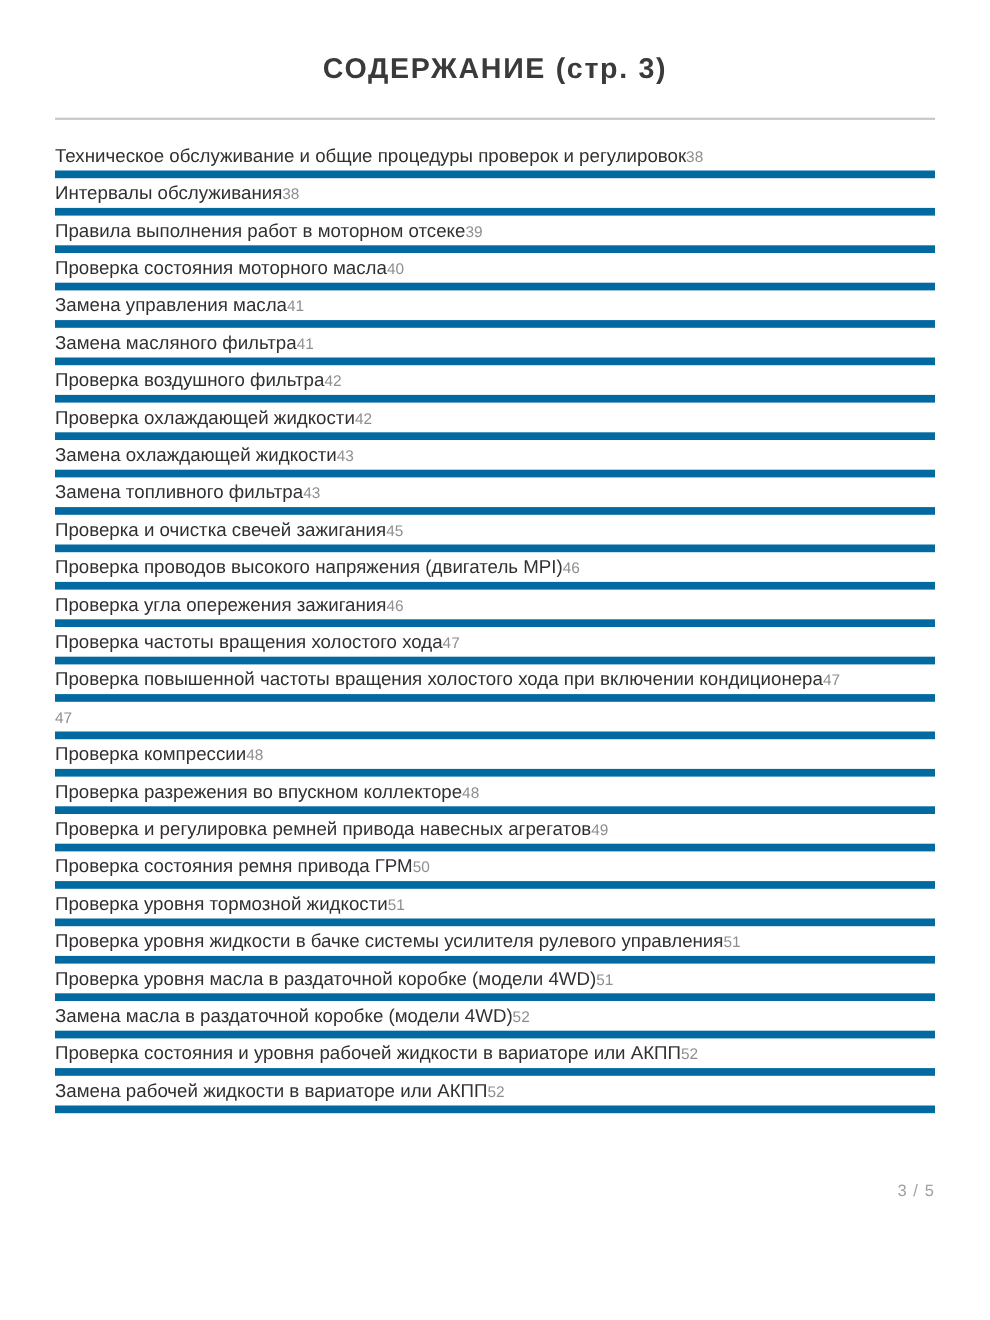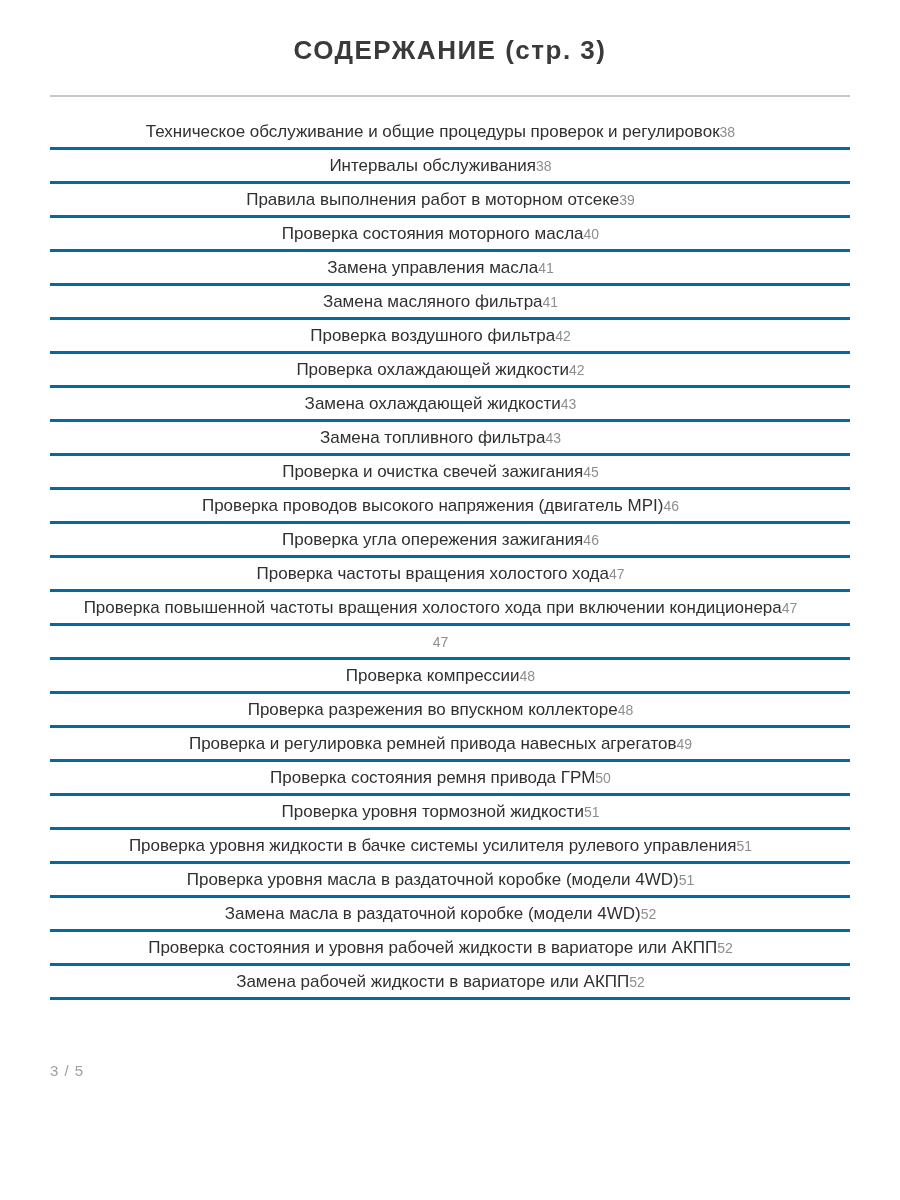--- a/index.html
+++ b/index.html
@@ -10,58 +10,58 @@
     font-family: "Liberation Sans", sans-serif;
     overflow: hidden;
   }
   .page {
     width: 900px;
     height: 1200px;
     padding: 0 50px;
     background: #ffffff;
   }
   .title {
-    margin-top: 34px;
+    margin-top: 46px;
     font-size: 26px;
     line-height: 32px;
     font-weight: 700;
     letter-spacing: 1.5px;
     color: #3a3a3a;
     text-align: center;
   }
   .divider {
     margin-top: 29px;
     height: 2px;
     background: #c8c8c8;
   }
   .toc-list {
     margin-top: 19px;
   }
   .toc-row {
     height: 34px;
     display: flex;
     align-items: center;
-    justify-content: center;
-    border-bottom: 3px solid #0369a1;
+    justify-content: flex-start;
+    border-bottom: 7px solid #0369a1;
     cursor: default;
   }
   .toc-label {
     font-size: 17px;
     color: #303030;
     white-space: nowrap;
   }
   .toc-page {
     font-size: 14px;
     color: #8e8e8e;
     padding-right: 19px;
     flex-shrink: 0;
   }
   .footer {
     margin-top: 62px;
-    text-align: left;
+    text-align: right;
     font-size: 15px;
     color: #a0a0a0;
     letter-spacing: 1px;
   }
 </style>
 </head>
 <body>
 
 <div class="page">
   <h1 class="title">СОДЕРЖАНИЕ (стр. 3)</h1>

